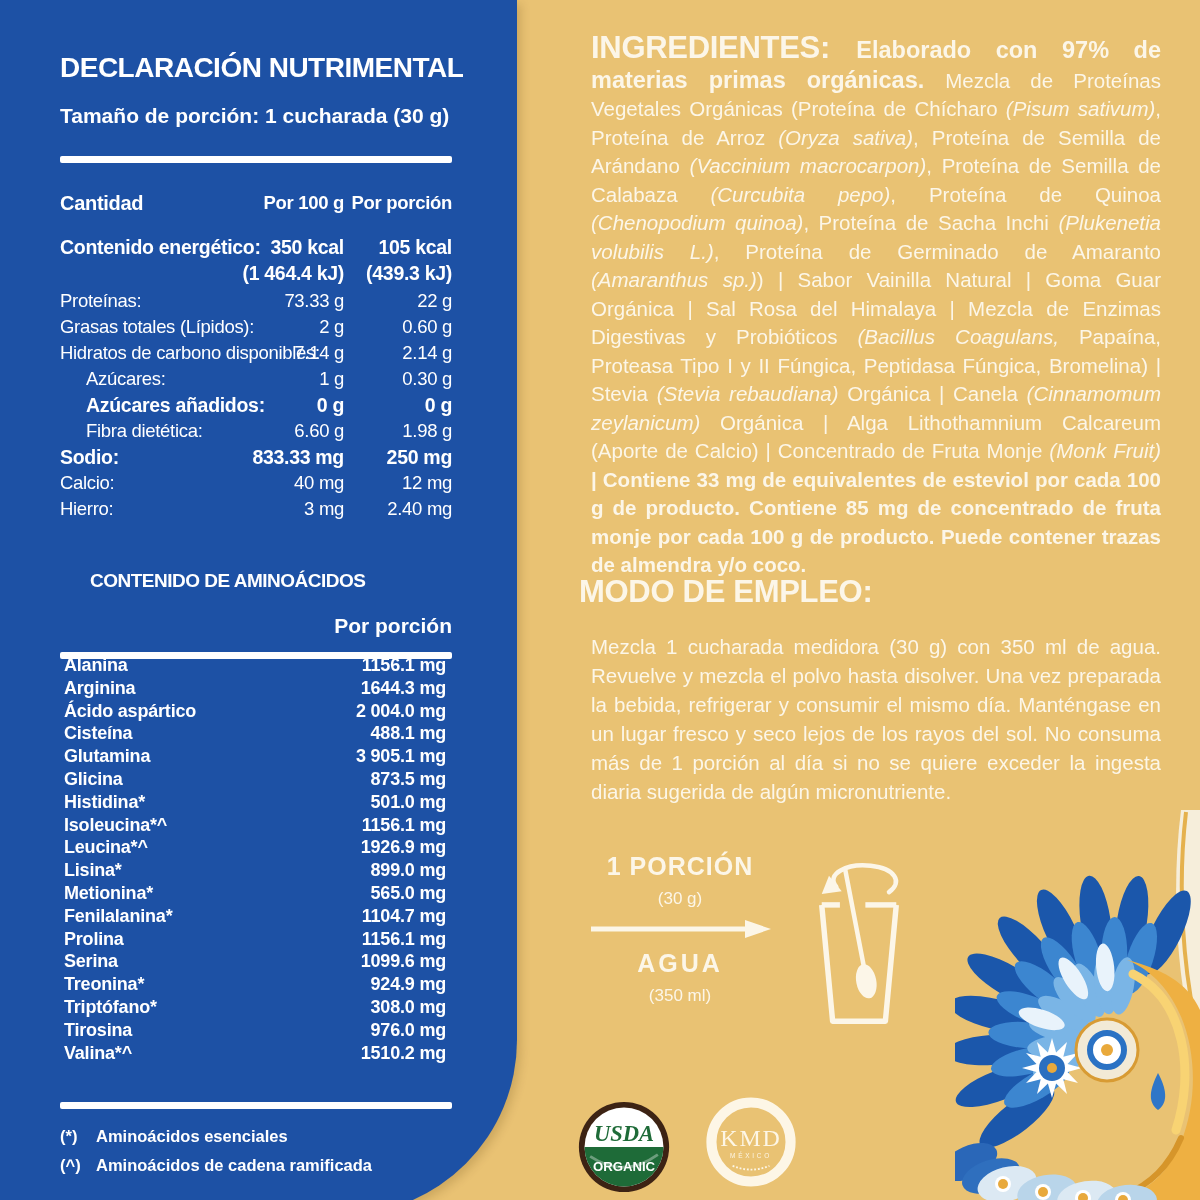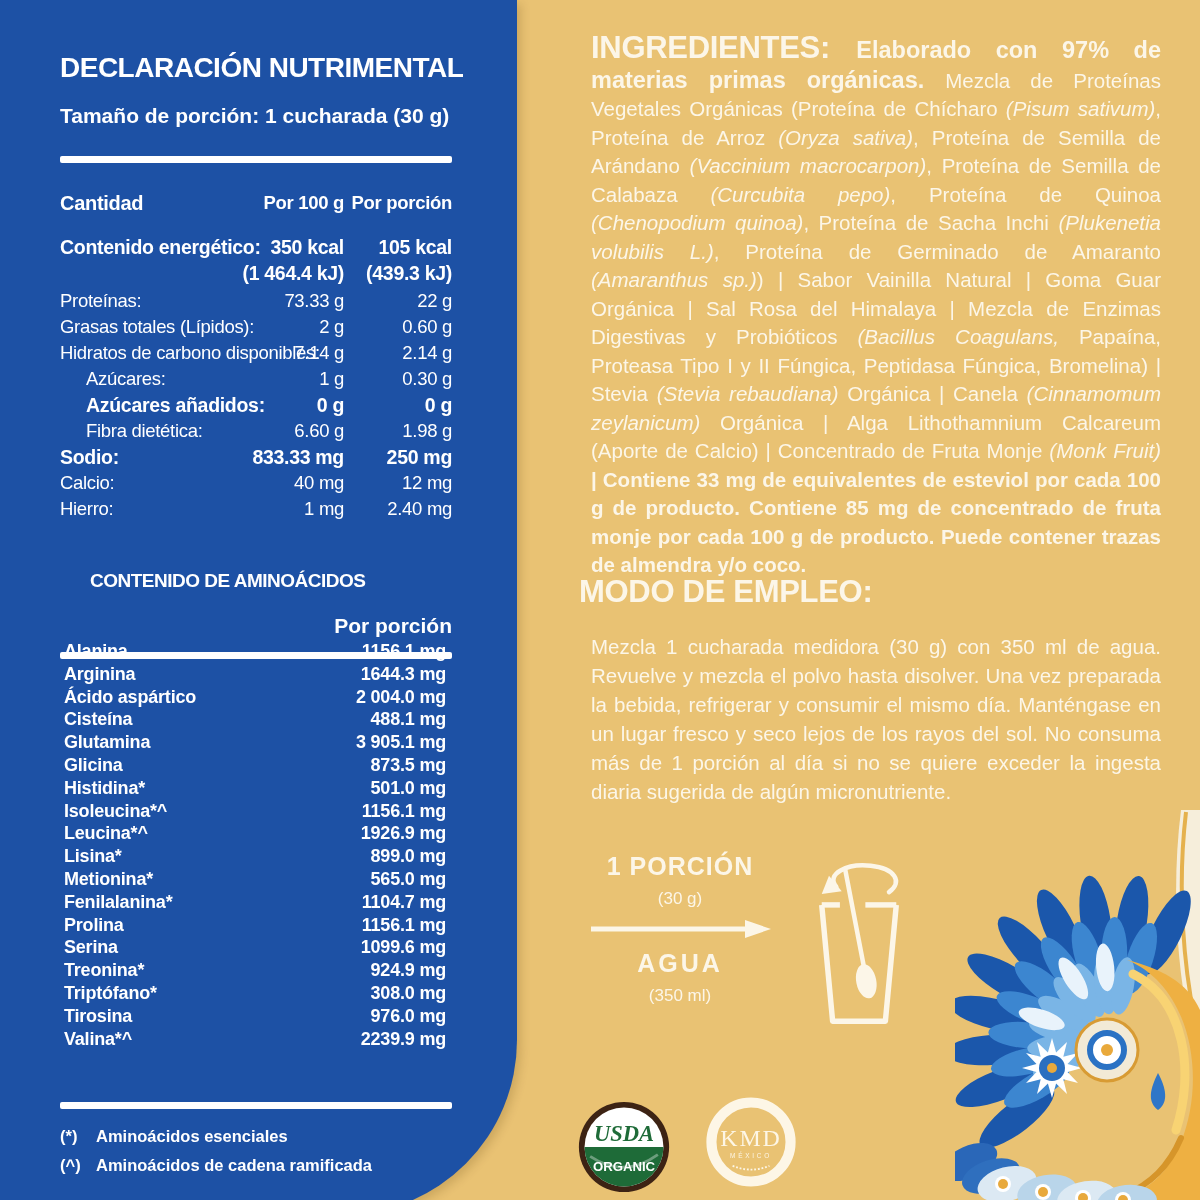--- a/index.html
+++ b/index.html
@@ -24,21 +24,21 @@
   .nrows{position:absolute;top:234px;left:0;width:392px;}
   .nrow{position:relative;height:26px;font-size:18.5px;line-height:26px;letter-spacing:-0.3px;}
   .nrow.two{height:54px;}
   .nrow.b{font-weight:bold;font-size:19.5px;}
   .nlabel{position:absolute;left:0;white-space:nowrap;}
   .nrow.ind .nlabel{left:26px;}
   .nv1{position:absolute;right:108px;top:0;text-align:right;white-space:pre-line;}
   .nv2{position:absolute;right:0;top:0;text-align:right;white-space:pre-line;}
   .amino-title{position:absolute;top:570px;left:0;font-size:19px;font-weight:bold;letter-spacing:-0.5px;white-space:nowrap;margin-left:30px;}
   .amino-col{position:absolute;top:614px;right:0;font-size:21px;font-weight:bold;}
-  .arows{position:absolute;top:640px;left:0;width:392px;}
+  .arows{position:absolute;top:654px;left:0;width:392px;}
   .arow{position:relative;height:22.8px;font-size:18px;line-height:22.8px;font-weight:bold;letter-spacing:-0.2px;}
   .aname{position:absolute;left:4px;white-space:nowrap;}
   .aval{position:absolute;right:6px;text-align:right;}
   .fnotes{position:absolute;top:1122px;left:0;width:392px;font-size:16.5px;font-weight:bold;}
   .fnote{height:29px;line-height:29px;}
   .fmark{display:inline-block;width:36px;}
   
   .panel-right{position:absolute;left:517px;top:0;width:683px;height:1200px;color:#fcf6e8;}
   .ing{position:absolute;left:70px;top:30px;width:570px;font-size:20.5px;line-height:28.5px;text-align:justify;margin:4px;}
   .seg-h{font-size:31px;font-weight:bold;letter-spacing:-0.3px;}
@@ -228,21 +228,21 @@
           <span class="nv1">833.33 mg</span>
           <span class="nv2">250 mg</span>
         </div>
         <div class="nrow">
           <span class="nlabel">Calcio:</span>
           <span class="nv1">40 mg</span>
           <span class="nv2">12 mg</span>
         </div>
         <div class="nrow">
           <span class="nlabel">Hierro:</span>
-          <span class="nv1">1 mg</span>
+          <span class="nv1">3 mg</span>
           <span class="nv2">2.40 mg</span>
         </div>
       </div>
 
     <div class="amino-title">CONTENIDO DE AMINOÁCIDOS</div>
     <div class="amino-col">Por porción</div>
     <div class="rule r2"></div>
 
     <div class="arows">
         <div class="arow">
@@ -308,21 +308,21 @@
         <div class="arow">
           <span class="aname">Triptófano*</span>
           <span class="aval">308.0 mg</span>
         </div>
         <div class="arow">
           <span class="aname">Tirosina</span>
           <span class="aval">976.0 mg</span>
         </div>
         <div class="arow">
           <span class="aname">Valina*^</span>
-          <span class="aval">2239.9 mg</span>
+          <span class="aval">1510.2 mg</span>
         </div>
       </div>
 
     <div class="rule r3"></div>
     <div class="fnotes">
         <div class="fnote"><span class="fmark">(*)</span><span class="ftext">Aminoácidos esenciales</span></div>
         <div class="fnote"><span class="fmark">(^)</span><span class="ftext">Aminoácidos de cadena ramificada</span></div>
       </div>
   </div>
 </div>

